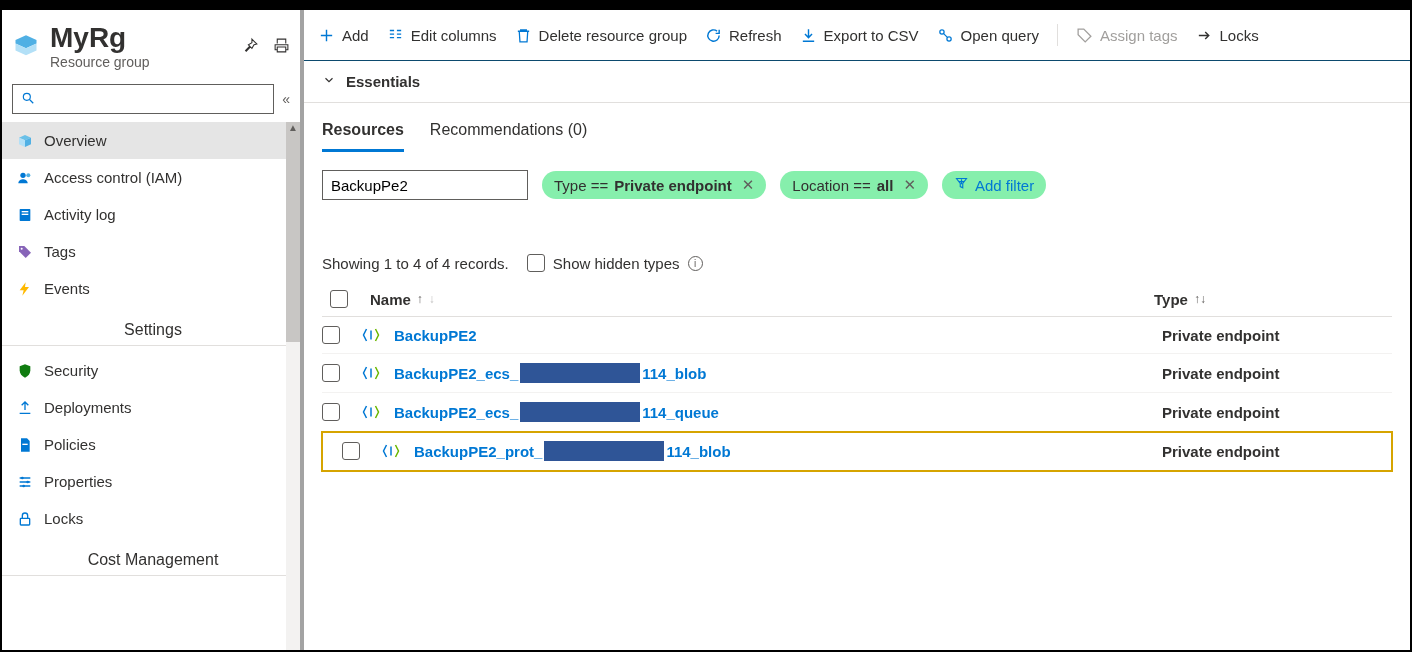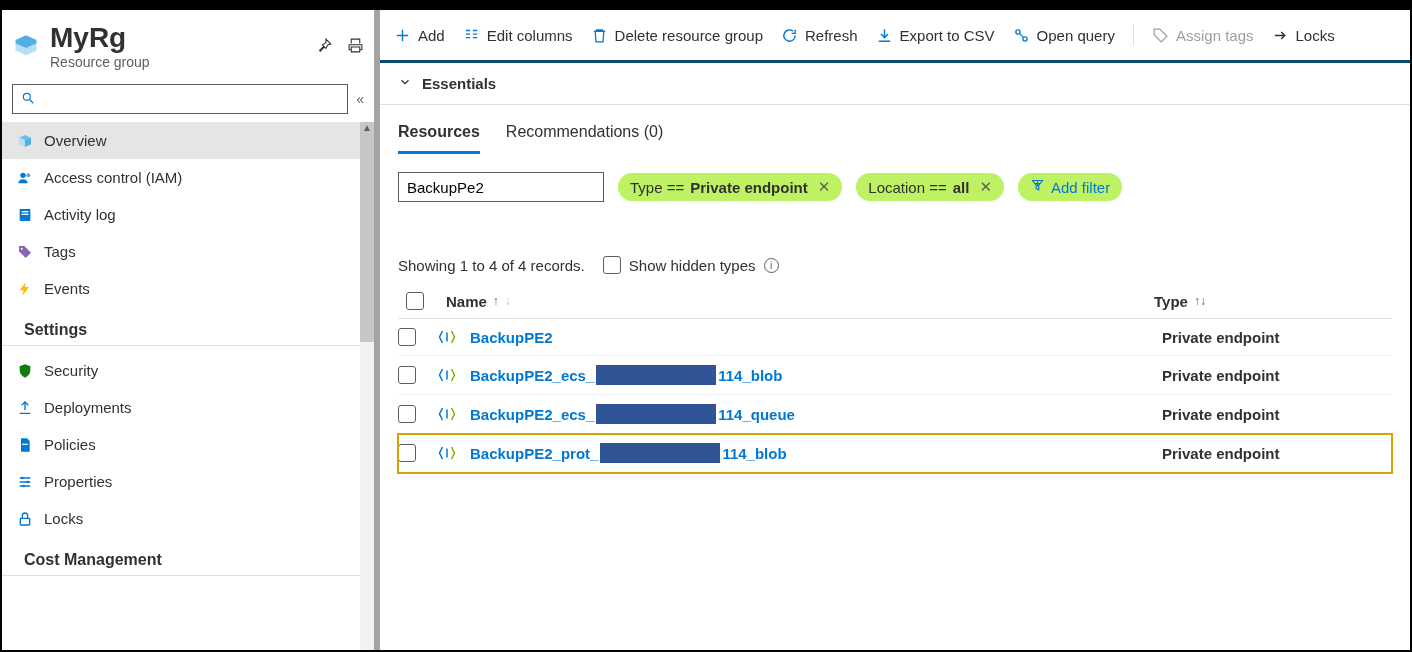--- a/index.html
+++ b/index.html
@@ -3,80 +3,80 @@
 <meta charset="utf-8">
 <style>
 * { box-sizing: border-box; margin: 0; padding: 0; font-family: "Segoe UI", Arial, sans-serif; }
 body { width: 1412px; height: 652px; background: #fff; overflow: hidden; font-size: 14px; color: #323130; border: 2px solid #000; }
 
 .top-bar { height: 8px; background: #000; }
 
 .container { display: flex; height: calc(100% - 8px); }
 
 
-.left-panel { width: 378px; display: flex; flex-direction: column; border-right: 6px solid #a3a3a3; position: relative; }
+.left-panel { width: 302px; display: flex; flex-direction: column; border-right: 4px solid #a3a3a3; position: relative; }
 .rg-header { display: flex; align-items: center; padding: 14px 10px 4px 10px; gap: 10px; }
 .rg-icon { width: 28px; height: 28px; display:flex; align-items:center; justify-content:center; }
 .rg-titlebox { flex:1; display:flex; flex-direction:column; }
 .rg-title { font-size: 28px; font-weight: 600; color: #323130; line-height:1; }
 .rg-subtitle { font-size: 14px; color: #605e5c; margin-top:2px; }
 .rg-actions { display:flex; gap:14px; color:#323130; }
 .rg-actions span { cursor:pointer; }
 
 .search-row { display:flex; align-items:center; padding: 10px 10px 8px 10px; gap:8px; }
 .search-box { flex:1; border:1px solid #605e5c; height: 30px; display:flex; align-items:center; padding:0 8px; gap:6px; }
 .search-box input { border:none; outline:none; flex:1; font-size:14px; }
 .collapse-btn { color:#605e5c; cursor:pointer; font-size:14px; }
 
 .nav-scroll { flex:1; overflow:hidden; position:relative; }
 .nav { padding: 0 0 20px 0; }
 .nav-item { display:flex; align-items:center; gap:10px; padding: 10px 14px; cursor:pointer; font-size:15px; }
 .nav-item.selected { background:#e5e5e5; }
 .nav-item .ico { width:18px; display:flex; justify-content:center; }
-.nav-heading { padding: 14px 10px 6px 22px; font-size:16px; font-weight:700; border-bottom:1px solid #e1dfdd; margin:0 8px 6px 0; }
+.nav-heading { padding: 14px 10px 6px 22px; font-size:16px; font-weight:400; border-bottom:1px solid #e1dfdd; margin:0 8px 6px 0;text-align:center; }
 .scroll-track { position:absolute; right:0; top:0; bottom:0; width:14px; background:#f3f2f1; }
 .scroll-thumb { position:absolute; right:0; top:0; width:14px; height:220px; background:#c8c6c4; }
 .scroll-arrow-top { position:absolute; right:2px; top:0; font-size:10px; color:#605e5c; }
 
 
 .main { flex:1; display:flex; flex-direction:column; padding: 0 0 0 0; overflow:hidden; }
-.toolbar { display:flex; align-items:center; gap:18px; padding: 14px 18px 14px 14px; border-bottom:3px solid #0c4a6e; flex-wrap:nowrap;text-align:right; }
+.toolbar { display:flex; align-items:center; gap:18px; padding: 14px 18px 14px 14px; border-bottom:1px solid #0c4a6e; flex-wrap:nowrap;text-align:right; }
 .tbtn { display:flex; align-items:center; gap:7px; font-size:15px; cursor:pointer; color:#323130; white-space:nowrap; }
 .tbtn .ticon { color:#0078d4; display:flex; }
 .tbtn.disabled { color:#a19f9d; }
 .tbtn.disabled .ticon { color:#a19f9d; }
 .tdivider { width:1px; height:22px; background:#e1dfdd; }
 
 .essentials { display:flex; align-items:center; gap:10px; padding: 12px 18px; border-bottom:1px solid #e1dfdd; font-size:15px; font-weight:600; cursor:pointer; }
 
 .tabs { display:flex; gap:26px; padding: 18px 18px 0 18px; }
 .tab { padding-bottom:10px; font-size:16px; cursor:pointer; color:#323130; }
 .tab.active { font-weight:600; border-bottom:3px solid #0078d4; }
 
 .filter-row { display:flex; align-items:center; gap:14px; padding: 18px 18px 10px 18px; flex-wrap:wrap; }
 .filter-input { border:1px solid #605e5c; height:30px; padding:0 8px; width:206px; font-size:15px; outline:none; }
-.pill { background:#bef264; border-radius:16px; padding:5px 12px; display:flex; align-items:center; gap:6px; font-size:15px; color:#323130; }
+.pill { background:#86efac; border-radius:16px; padding:5px 12px; display:flex; align-items:center; gap:6px; font-size:15px; color:#323130; }
 .pill .bold { font-weight:700; }
 .pill .x { color:#605e5c; cursor:pointer; padding-left:4px; }
 .pill.add { color:#0078d4; cursor:pointer; }
 .pill.add .picon { color:#0078d4; }
 
 .status-row { display:flex; align-items:center; gap:18px; padding: 4px 18px 10px 18px; font-size:15px;margin-top:40px; }
 .chk { width:18px; height:18px; border:1px solid #605e5c; border-radius:3px; display:inline-block; cursor:pointer; }
 .info-icon { width:15px; height:15px; border:1px solid #605e5c; border-radius:50%; display:inline-flex; align-items:center; justify-content:center; font-size:10px; color:#605e5c; }
 
 .table { padding: 0 18px; }
 .theader { display:flex; align-items:center; border-bottom:1px solid #e1dfdd; padding:8px 8px; }
 .col-chk { width:40px; display:flex; align-items:center; }
 .col-name { flex:1; display:flex; align-items:center; gap:6px; font-weight:600; font-size:15px; }
 .col-type { width:230px; display:flex; align-items:center; gap:6px; font-weight:600; font-size:15px;margin-left:6px; }
 .sort { color:#605e5c; font-size:12px; }
 
 .trow { display:flex; align-items:center; padding:9px 0; border-bottom:1px solid #f3f2f1; position:relative; }
-.trow.highlight { outline:2px solid #d6a400; outline-offset:-1px; }
+.trow.highlight { outline:2px solid #d6a400; outline-offset:-1px;padding-left:20px; }
 .res-icon { width:20px; margin-right:6px; display:flex; }
 .res-link { color:#0078d4; cursor:pointer; font-size:15px; display:flex; align-items:center; }
 .redact { display:inline-block; width:120px; height:20px; background:#2f5597; margin:0 2px; }
 .plain { color:#323130; font-size:15px; }
 </style>
 </head>
 <body>
 
 <div class="top-bar"></div>
 <div class="container">

